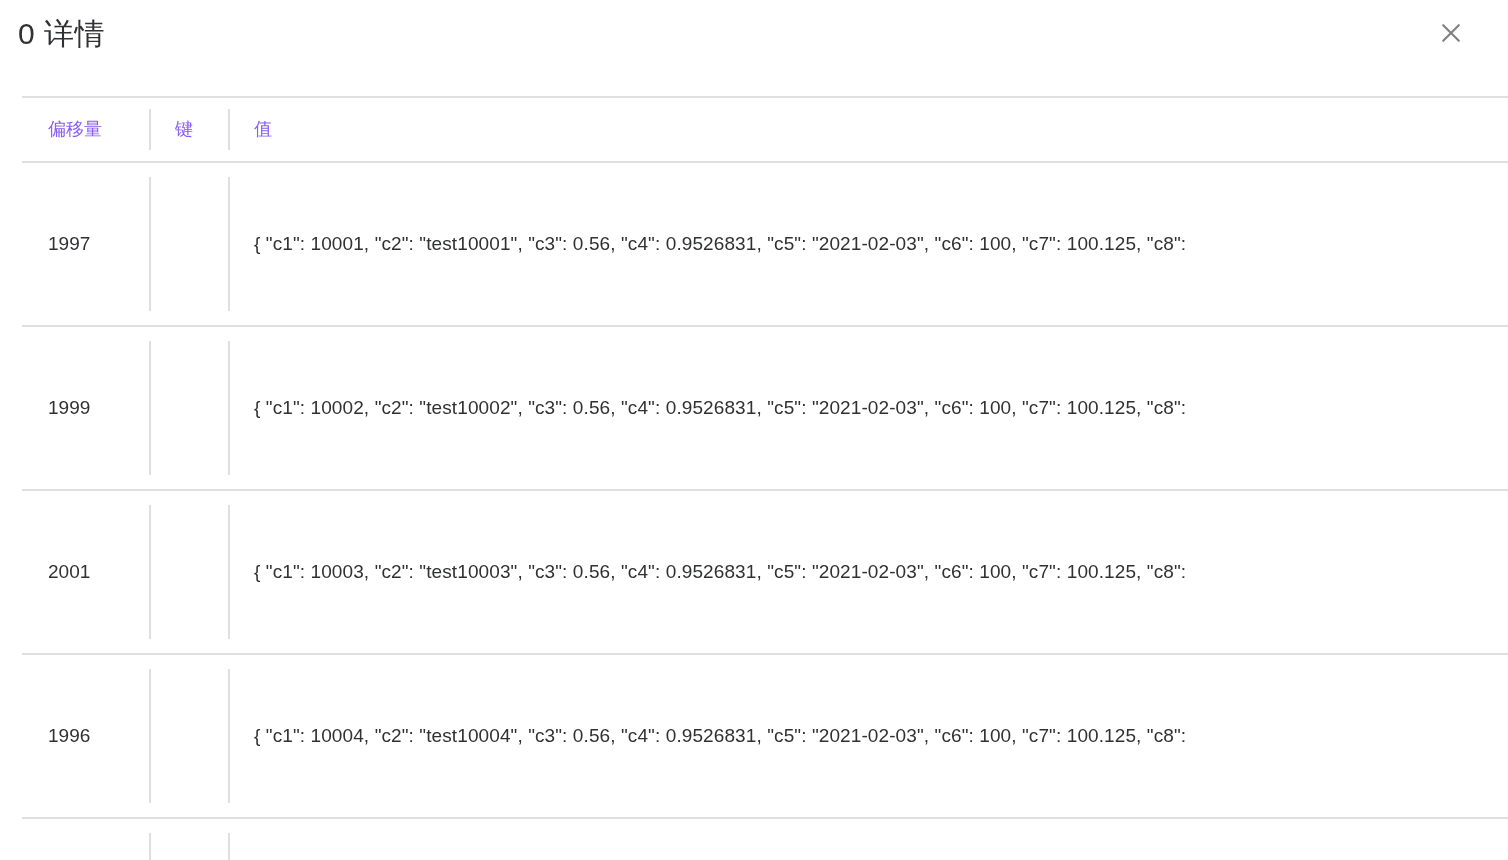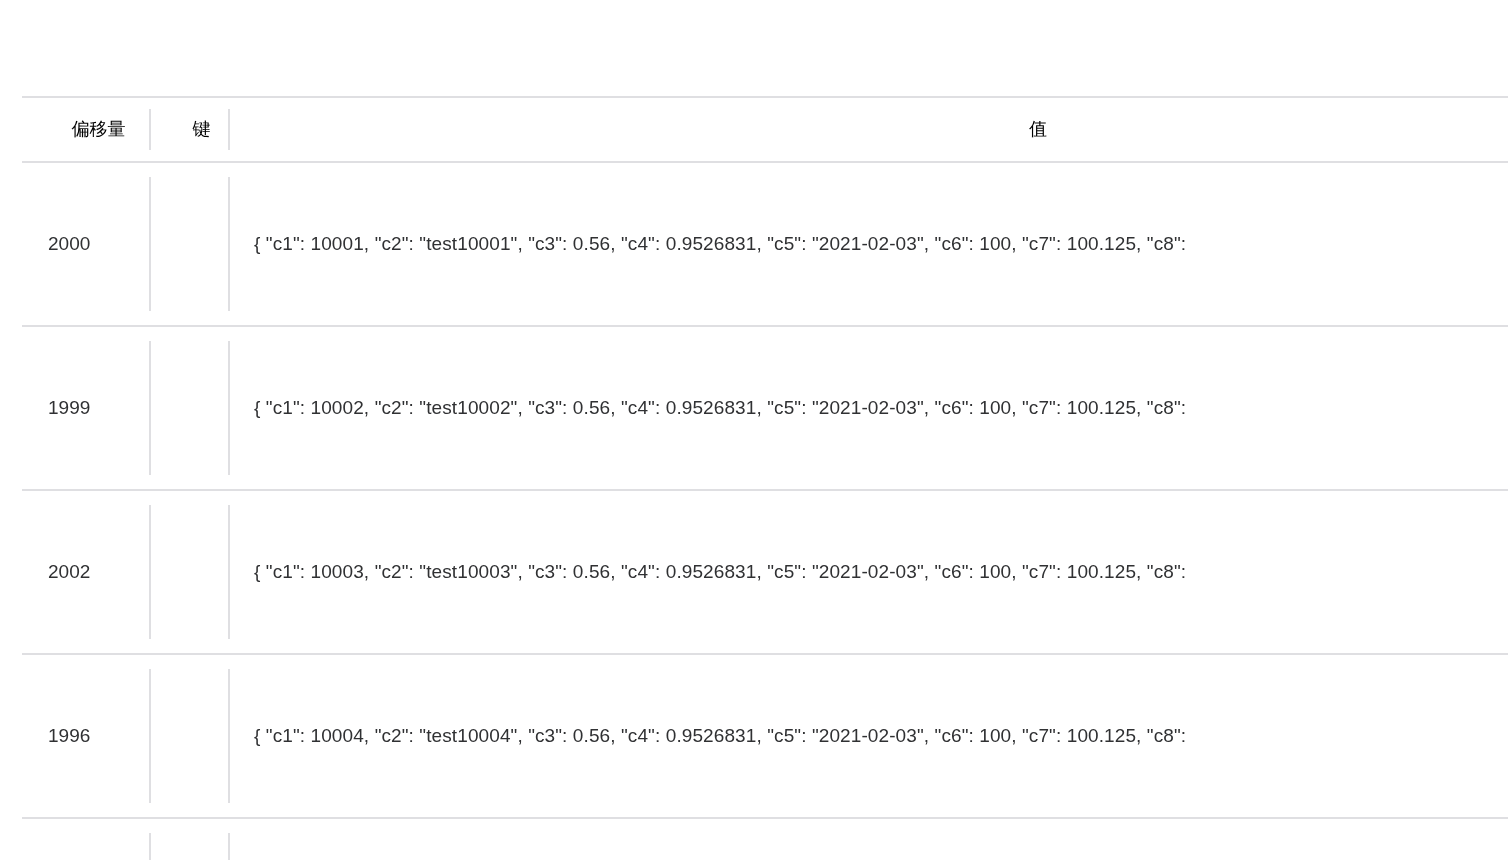--- a/index.html
+++ b/index.html
@@ -77,22 +77,22 @@
   .data-table col.col-offset { width: 127px; }
   .data-table col.col-key    { width: 79px; }
   .data-table col.col-value  { width: 1594px; }
 
   .data-table thead th {
     height: 63px;
     padding: 0;
     margin: 0;
     font-weight: 400;
     font-size: 18px;
-    color: #000000;
-    text-align: center;
+    color: #8b5cf6;
+    text-align: left;
     border-bottom: 2px solid #dfdfe2;
     vertical-align: middle;
     position: relative;
   }
   .th-inner {
     padding-left: 26px;
     white-space: nowrap;
     line-height: 63px;
   }
   .data-table thead th.has-divider::before {
@@ -134,20 +134,31 @@
   .cell-value .td-inner {
     letter-spacing: 0.1px;
   }
   .cell-key .td-inner { min-height: 26px; }
 </style>
 </head>
 <body>
 
 <div class="dialog">
 
+  <div class="dialog-header">
+    <div class="dialog-title">0 详情</div>
+
+    <button class="close-button">
+      <span>
+        <svg width="22" height="22" viewBox="0 0 22 22" aria-hidden="true">
+          <path d="M3.2 3.2 L18.8 18.8 M18.8 3.2 L3.2 18.8" stroke="#7f7f86" stroke-width="2.1" stroke-linecap="round"></path>
+        </svg>
+      </span>
+    </button>
+  </div>
 
   <div class="table-wrap">
     <table class="data-table">
       <colgroup>
         <col class="col-offset">
         <col class="col-key">
         <col class="col-value">
       </colgroup>
       <thead>
         <tr>
@@ -158,21 +169,21 @@
             <div class="th-inner">键</div>
           </th>
           <th class="has-divider">
             <div class="th-inner">值</div>
           </th>
         </tr>
       </thead>
       <tbody>
         <tr>
           <td class="cell-offset">
-            <div class="td-inner">2000</div>
+            <div class="td-inner">1997</div>
           </td>
           <td class="cell-key has-divider">
             <div class="td-inner"></div>
           </td>
           <td class="cell-value has-divider">
             <div class="td-inner">{ "c1": 10001, "c2": "test10001", "c3": 0.56, "c4": 0.9526831, "c5": "2021-02-03", "c6": 100, "c7": 100.125, "c8":</div>
           </td>
         </tr>
         <tr>
           <td class="cell-offset">
@@ -180,21 +191,21 @@
           </td>
           <td class="cell-key has-divider">
             <div class="td-inner"></div>
           </td>
           <td class="cell-value has-divider">
             <div class="td-inner">{ "c1": 10002, "c2": "test10002", "c3": 0.56, "c4": 0.9526831, "c5": "2021-02-03", "c6": 100, "c7": 100.125, "c8":</div>
           </td>
         </tr>
         <tr>
           <td class="cell-offset">
-            <div class="td-inner">2002</div>
+            <div class="td-inner">2001</div>
           </td>
           <td class="cell-key has-divider">
             <div class="td-inner"></div>
           </td>
           <td class="cell-value has-divider">
             <div class="td-inner">{ "c1": 10003, "c2": "test10003", "c3": 0.56, "c4": 0.9526831, "c5": "2021-02-03", "c6": 100, "c7": 100.125, "c8":</div>
           </td>
         </tr>
         <tr>
           <td class="cell-offset">

